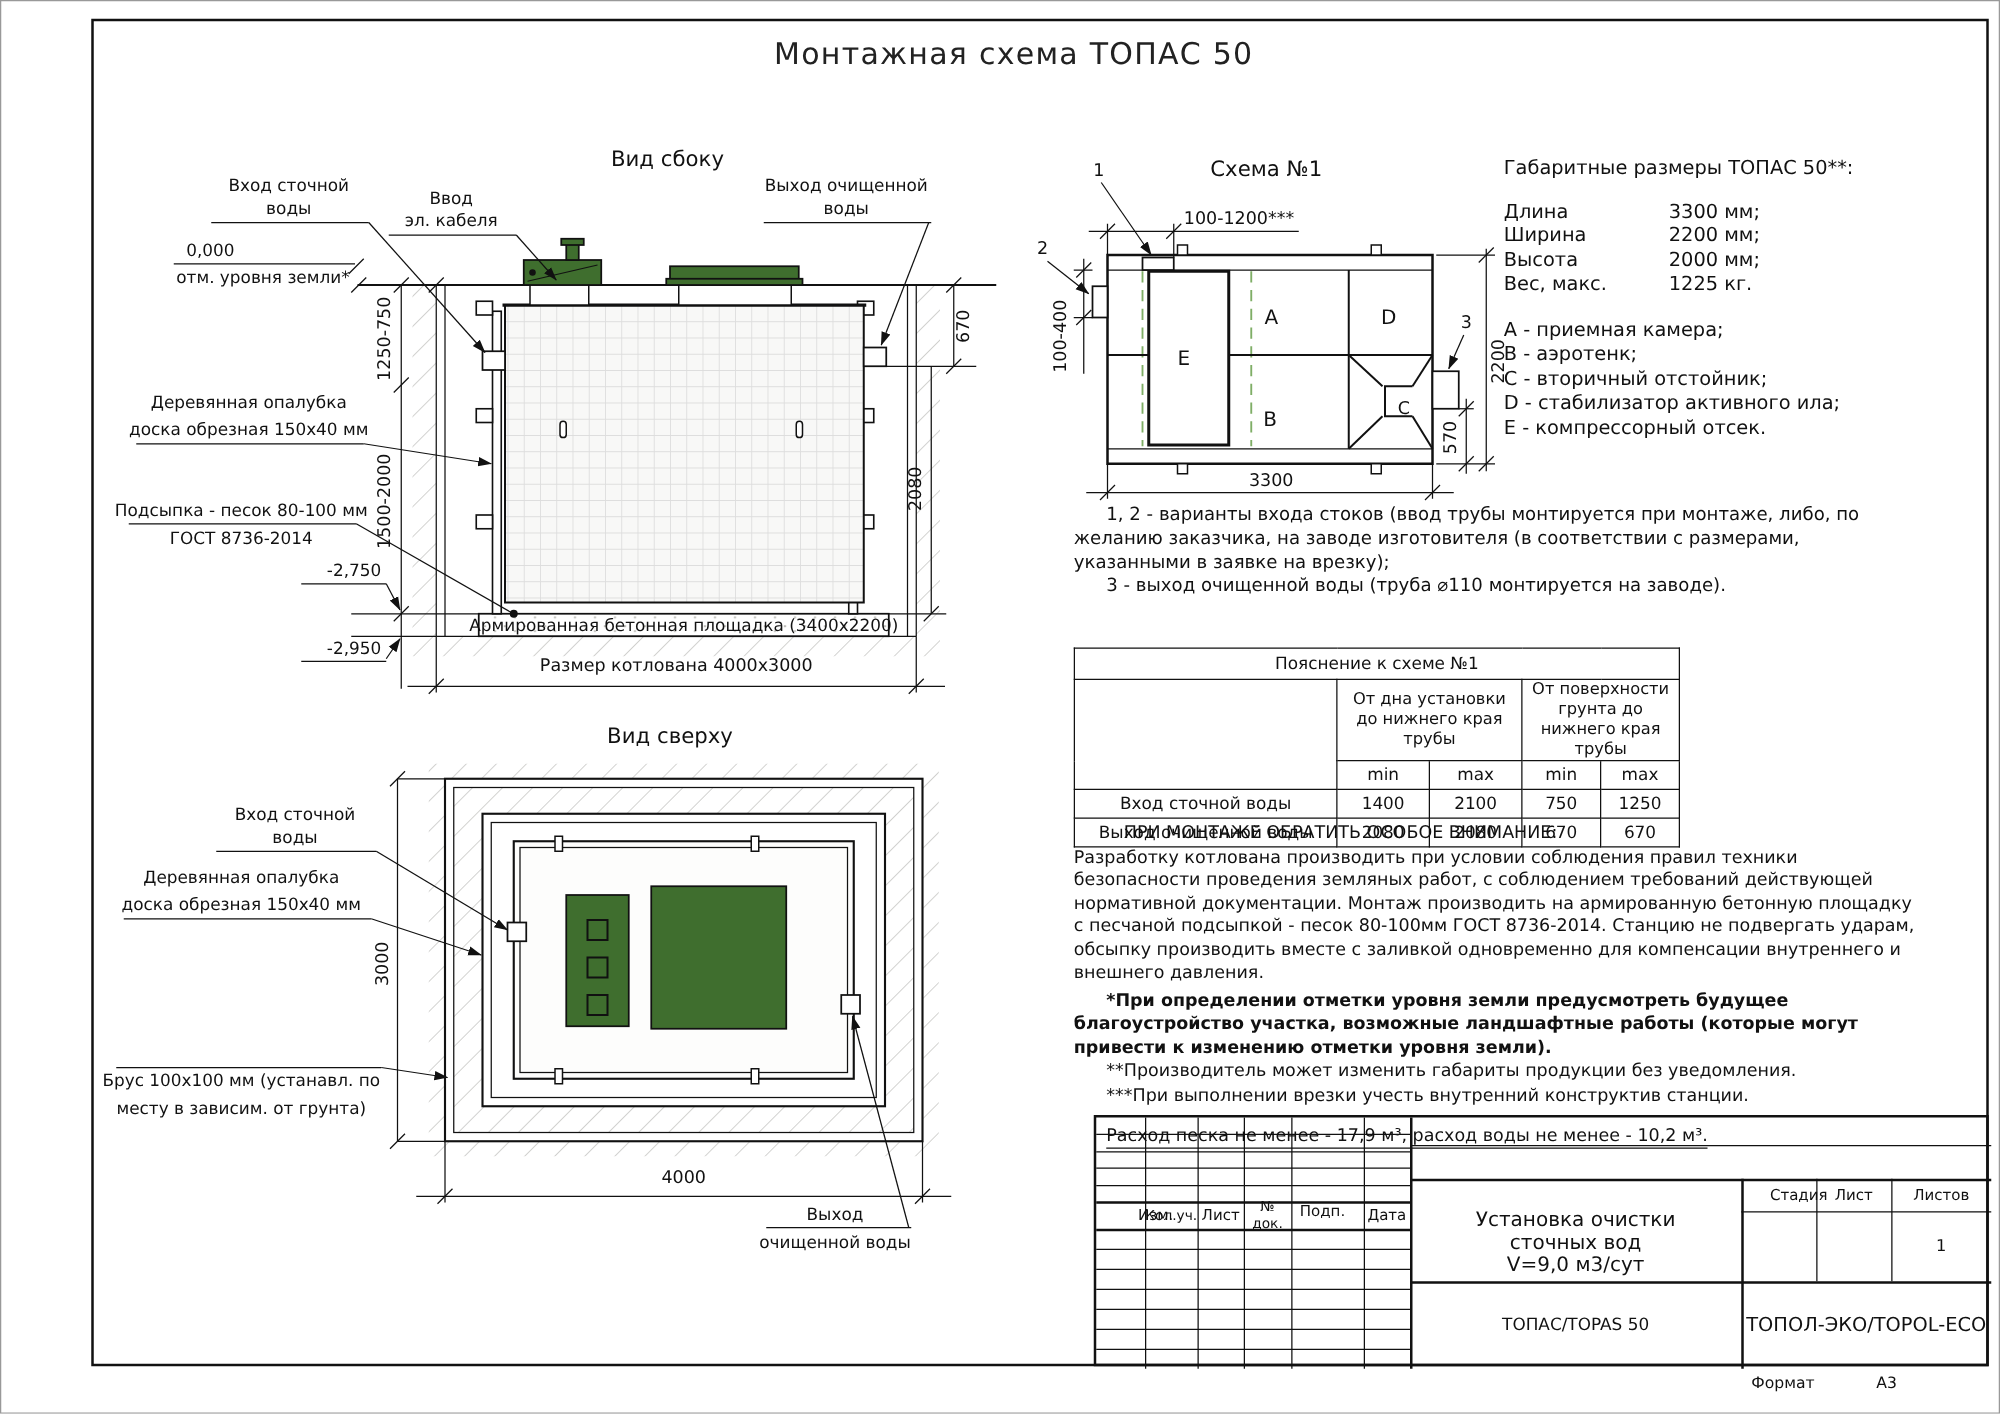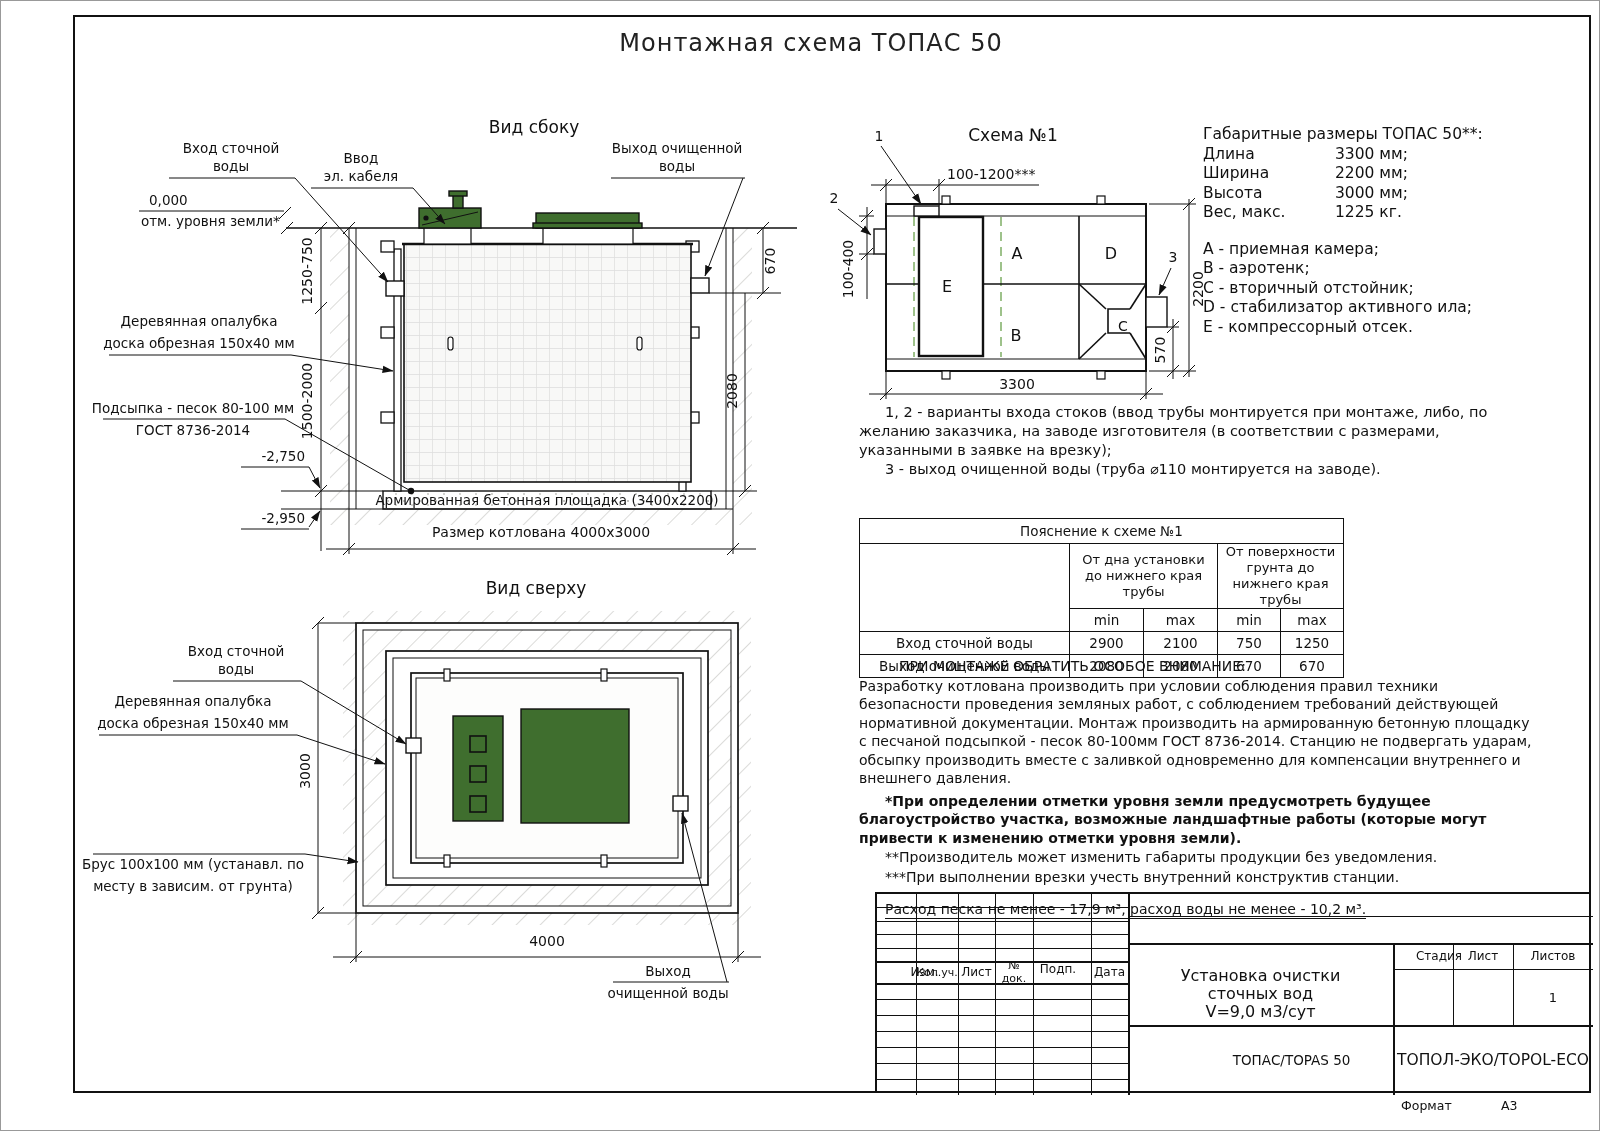--- a/index.html
+++ b/index.html
@@ -14,21 +14,21 @@
   svg .lbl{font-size:13.5px;}
   svg .dim{font-size:14px;}
   svg .vtitle{font-size:17px;}
   svg .ln{stroke:#111;fill:none;}
   svg .thin{stroke-width:1;}
   svg .med{stroke-width:1.6;}
   svg .thick{stroke-width:2.6;}
   svg .leader{stroke:#111;stroke-width:1;fill:none;}
   
   .info{position:absolute;left:1202px;top:124px;width:390px;font-size:15.5px;line-height:19.5px;}
-  .info .ititle{}
+  .info .ititle{margin-bottom:15px;}
   .info .irow{display:flex;}
   .info .irow .ilab{width:132px;}
   .legend{margin-top:17px;}
   .notes{position:absolute;left:858px;top:402px;width:676px;font-size:14.5px;line-height:19px;}
   .notes p{margin:0;text-indent:26px;}
   .notes p.sp{margin-top:14px;}
   
   .xtable{position:absolute;left:858px;top:517px;border-collapse:collapse;}
   .xtable td{border:1.6px solid #111;text-align:center;vertical-align:middle;
              font-size:13.5px;padding:0 3px;height:22px;}
@@ -396,21 +396,21 @@
     <div class="irow">
         <span class="ilab">Длина</span>
         <span>3300 мм;</span>
       </div>
     <div class="irow">
         <span class="ilab">Ширина</span>
         <span>2200 мм;</span>
       </div>
     <div class="irow">
         <span class="ilab">Высота</span>
-        <span>3000 мм;</span>
+        <span>2000 мм;</span>
       </div>
     <div class="irow">
         <span class="ilab">Вес, макс.</span>
         <span>1225 кг.</span>
       </div>
     <div class="legend">
       <div>А - приемная камера;</div>
       <div>В - аэротенк;</div>
       <div>С - вторичный отстойник;</div>
       <div>D - стабилизатор активного ила;</div>
@@ -441,21 +441,21 @@
       <td colspan="2" class="t-group">От поверхности грунта до нижнего края трубы</td>
     </tr>
     <tr>
       <td>min</td>
       <td>max</td>
       <td>min</td>
       <td>max</td>
     </tr>
     <tr>
       <td>Вход сточной воды</td>
-      <td>2900</td>
+      <td>1400</td>
       <td>2100</td>
       <td>750</td>
       <td>1250</td>
     </tr>
     <tr>
       <td>Выход очищенной воды</td>
       <td>2080</td>
       <td>2080</td>
       <td>670</td>
       <td>670</td>
@@ -511,19 +511,19 @@
 
     <div class="cell" style="left:251px;top:49px;width:265px;height:102px;flex-direction:column;font-size:16px;line-height:18px;">
       <div>Установка очистки</div>
       <div>сточных вод</div>
       <div>V=9,0 м3/сут</div>
     </div>
     <div class="cell" style="left:516px;top:49px;width:60px;height:26px;margin-left:16px;">Стадия</div>
     <div class="cell" style="left:576px;top:49px;width:60px;height:26px;">Лист</div>
     <div class="cell" style="left:636px;top:49px;width:80px;height:26px;">Листов</div>
     <div class="cell" style="left:636px;top:75px;width:80px;height:56px;font-size:13px;">1</div>
-    <div class="cell" style="left:251px;top:131px;width:265px;height:70px;font-size:13.5px;padding-left:31px;">ТОПАС/TOPAS 50</div>
+    <div class="cell" style="left:251px;top:131px;width:265px;height:70px;font-size:13.5px;">ТОПАС/TOPAS 50</div>
     <div class="cell" style="left:516px;top:131px;width:200px;height:70px;font-size:15.5px;">ТОПОЛ-ЭКО/TOPOL-ECO</div>
   </div>
 
   <div class="fmt" style="left:1400px;">Формат</div>
   <div class="fmt" style="left:1500px;">А3</div>
 </div>
 
 </body></html>

